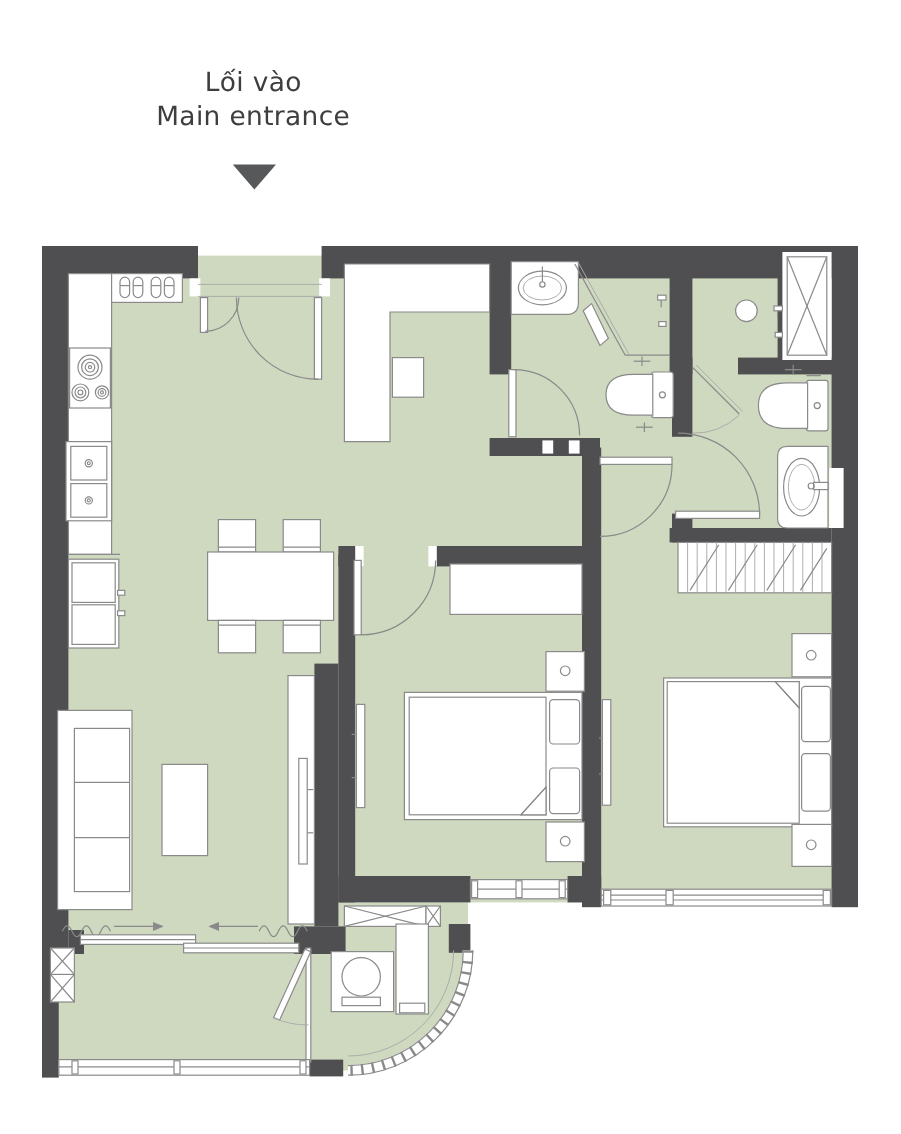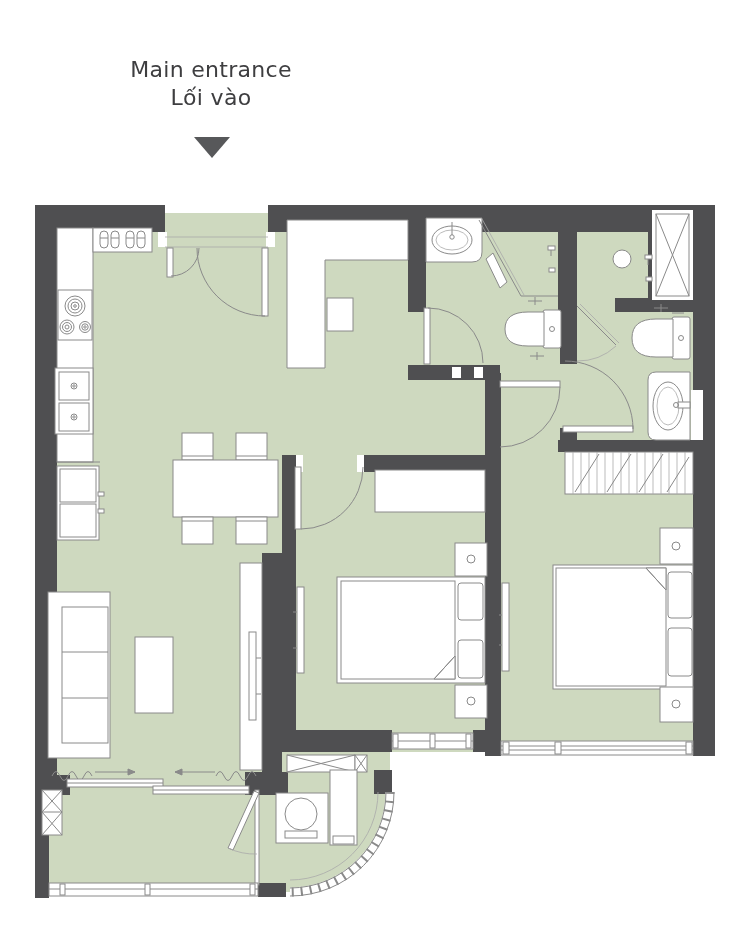--- a/index.html
+++ b/index.html
@@ -375,18 +375,18 @@
       </g>
     </g>
 
     <g>
       <rect class="wh" x="452" y="367" width="9" height="11"></rect>
       <rect class="wh" x="474" y="367" width="9" height="11"></rect>
     </g>
   </svg>
 
   <div class="label-block">
+    <div>Lối vào</div>
     <div>Main entrance</div>
-    <div>Lối vào</div>
   </div>
   <div class="down-arrow"></div>
 
 </div>
 
 </body></html>

